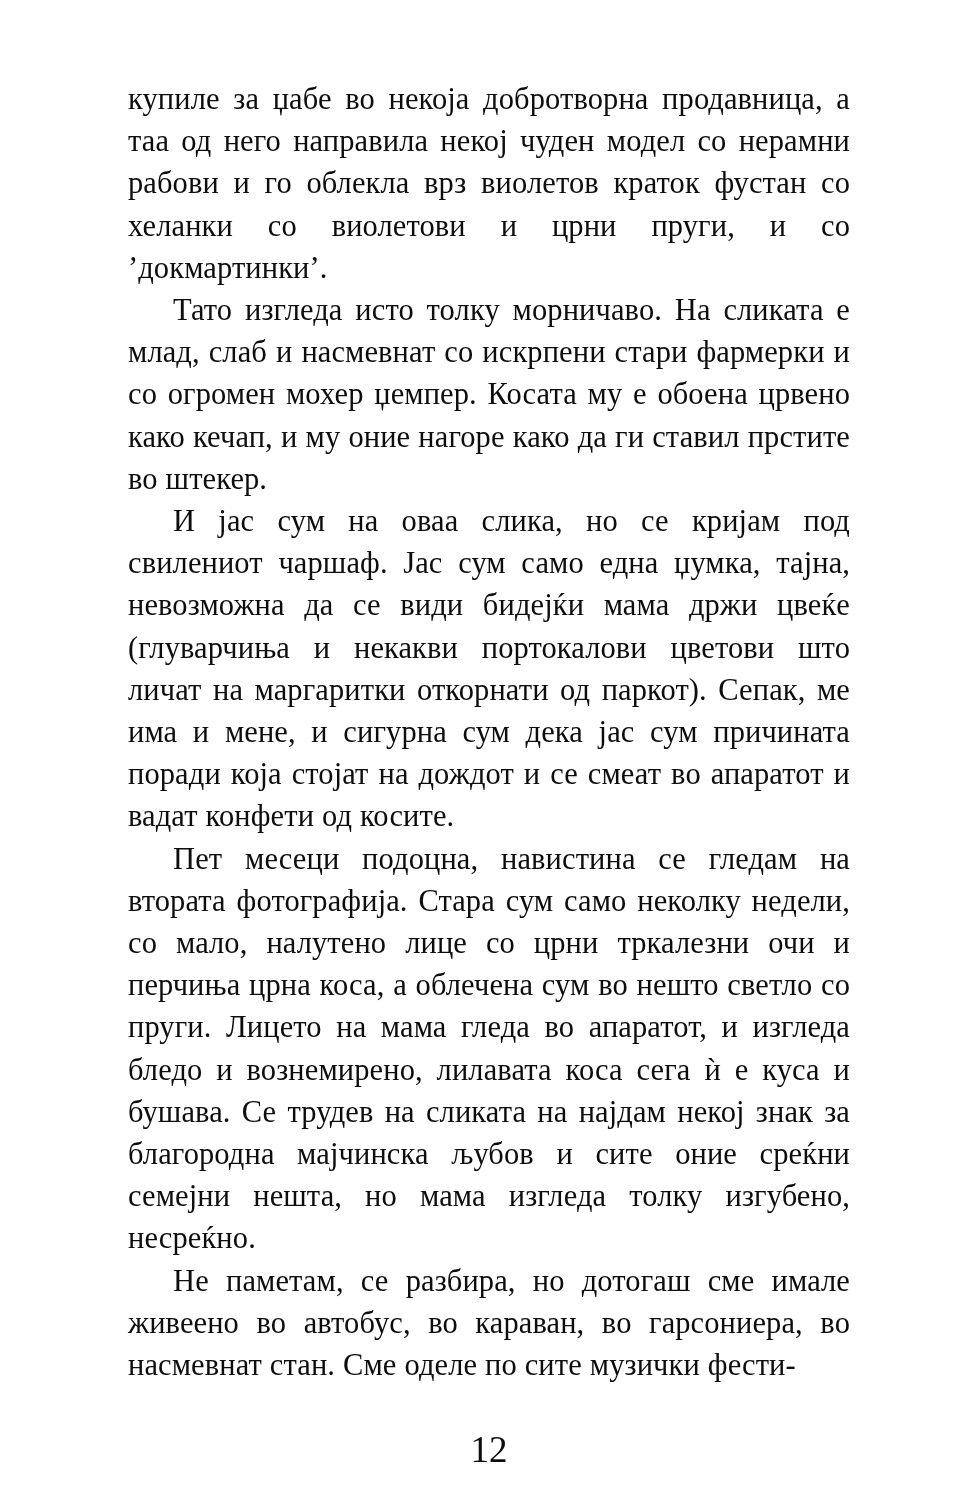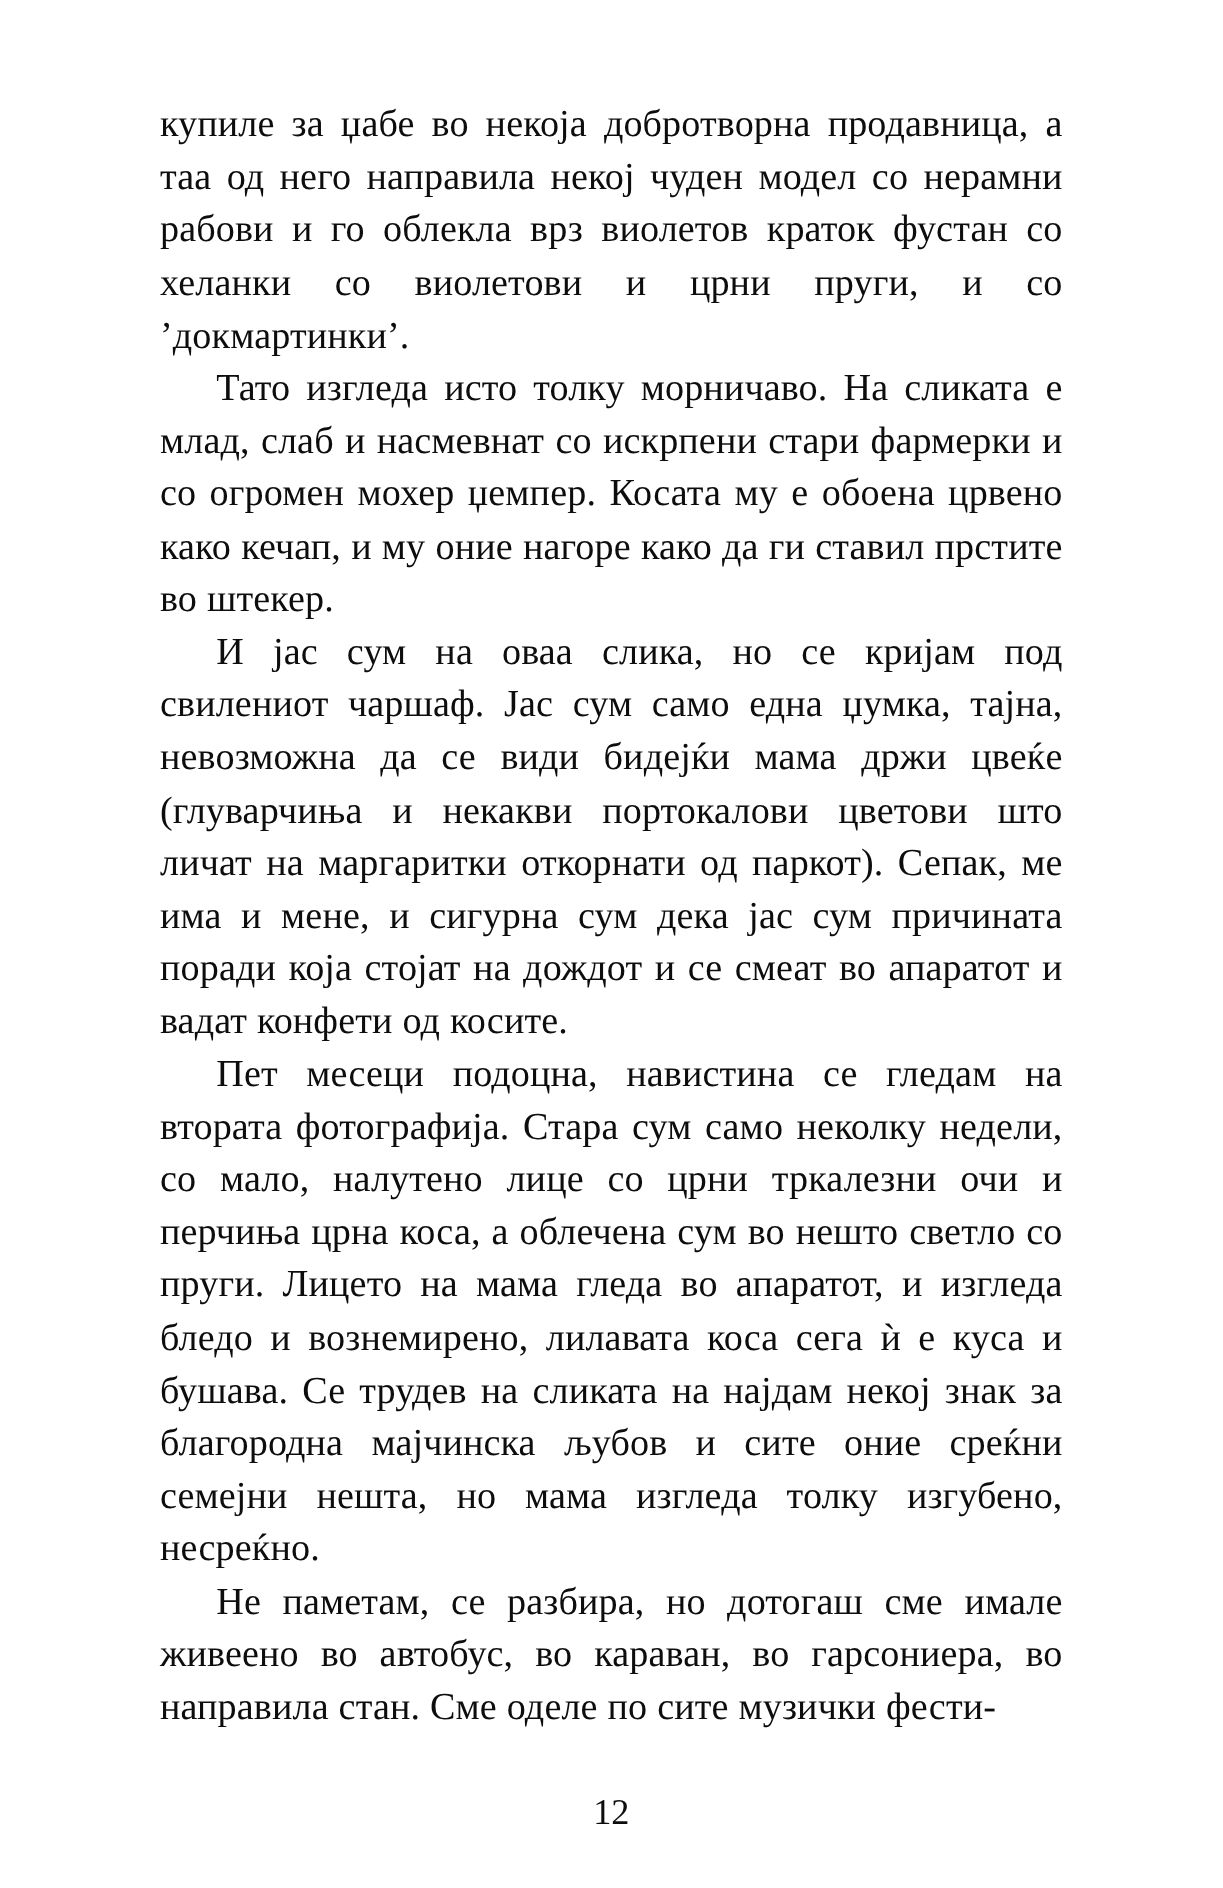--- a/index.html
+++ b/index.html
@@ -36,33 +36,33 @@
   }
   .para.no-indent {
     text-indent: 0;
   }
   .page-number {
     position: absolute;
     left: 0;
     top: 1432px;
     width: 978px;
     text-align: center;
-    font-size: 29px;
+    font-size: 37px;
     line-height: 36px;
     color: #0d0d0d;
   }
 </style>
 </head>
 <body>
 
 <div class="page">
 
   <div class="text-block">
     <p class="para no-indent">купиле за џабе во некоја добротворна продавница, а таа од него направила некој чуден модел со нерамни рабови и го облекла врз виолетов краток фустан со хеланки со виолетови и црни пруги, и со ’докмартинки’.</p>
     <p class="para">Тато изгледа исто толку морничаво. На сликата е млад, слаб и насмевнат со искрпени стари фармерки и со огромен мохер џемпер. Косата му е обоена црвено како кечап, и му оние нагоре како да ги ставил прстите во штекер.</p>
     <p class="para">И јас сум на оваа слика, но се кријам под свилениот чаршаф. Јас сум само една џумка, тајна, невозможна да се види бидејќи мама држи цвеќе (глуварчиња и некакви портокалови цветови што личат на маргаритки откорнати од паркот). Сепак, ме има и мене, и сигурна сум дека јас сум причината поради која стојат на дождот и се смеат во апаратот и вадат конфети од косите.</p>
     <p class="para">Пет месеци подоцна, навистина се гледам на втората фотографија. Стара сум само неколку недели, со мало, налутено лице со црни тркалезни очи и перчиња црна коса, а облечена сум во нешто светло со пруги. Лицето на мама гледа во апаратот, и изгледа бледо и вознемирено, лилавата коса сега ѝ е куса и бушава. Се трудев на сликата на најдам некој знак за благородна мајчинска љубов и сите оние среќни семејни нешта, но мама изгледа толку изгубено, несреќно.</p>
-    <p class="para">Не паметам, се разбира, но дотогаш сме имале живеено во автобус, во караван, во гарсониера, во направила стан. Сме оделе по сите музички фести-</p>
+    <p class="para">Не паметам, се разбира, но дотогаш сме имале живеено во автобус, во караван, во гарсониера, во насмевнат стан. Сме оделе по сите музички фести-</p>
   </div>
 
   <div class="page-number">12</div>
 
 </div>
 
 </body></html>

